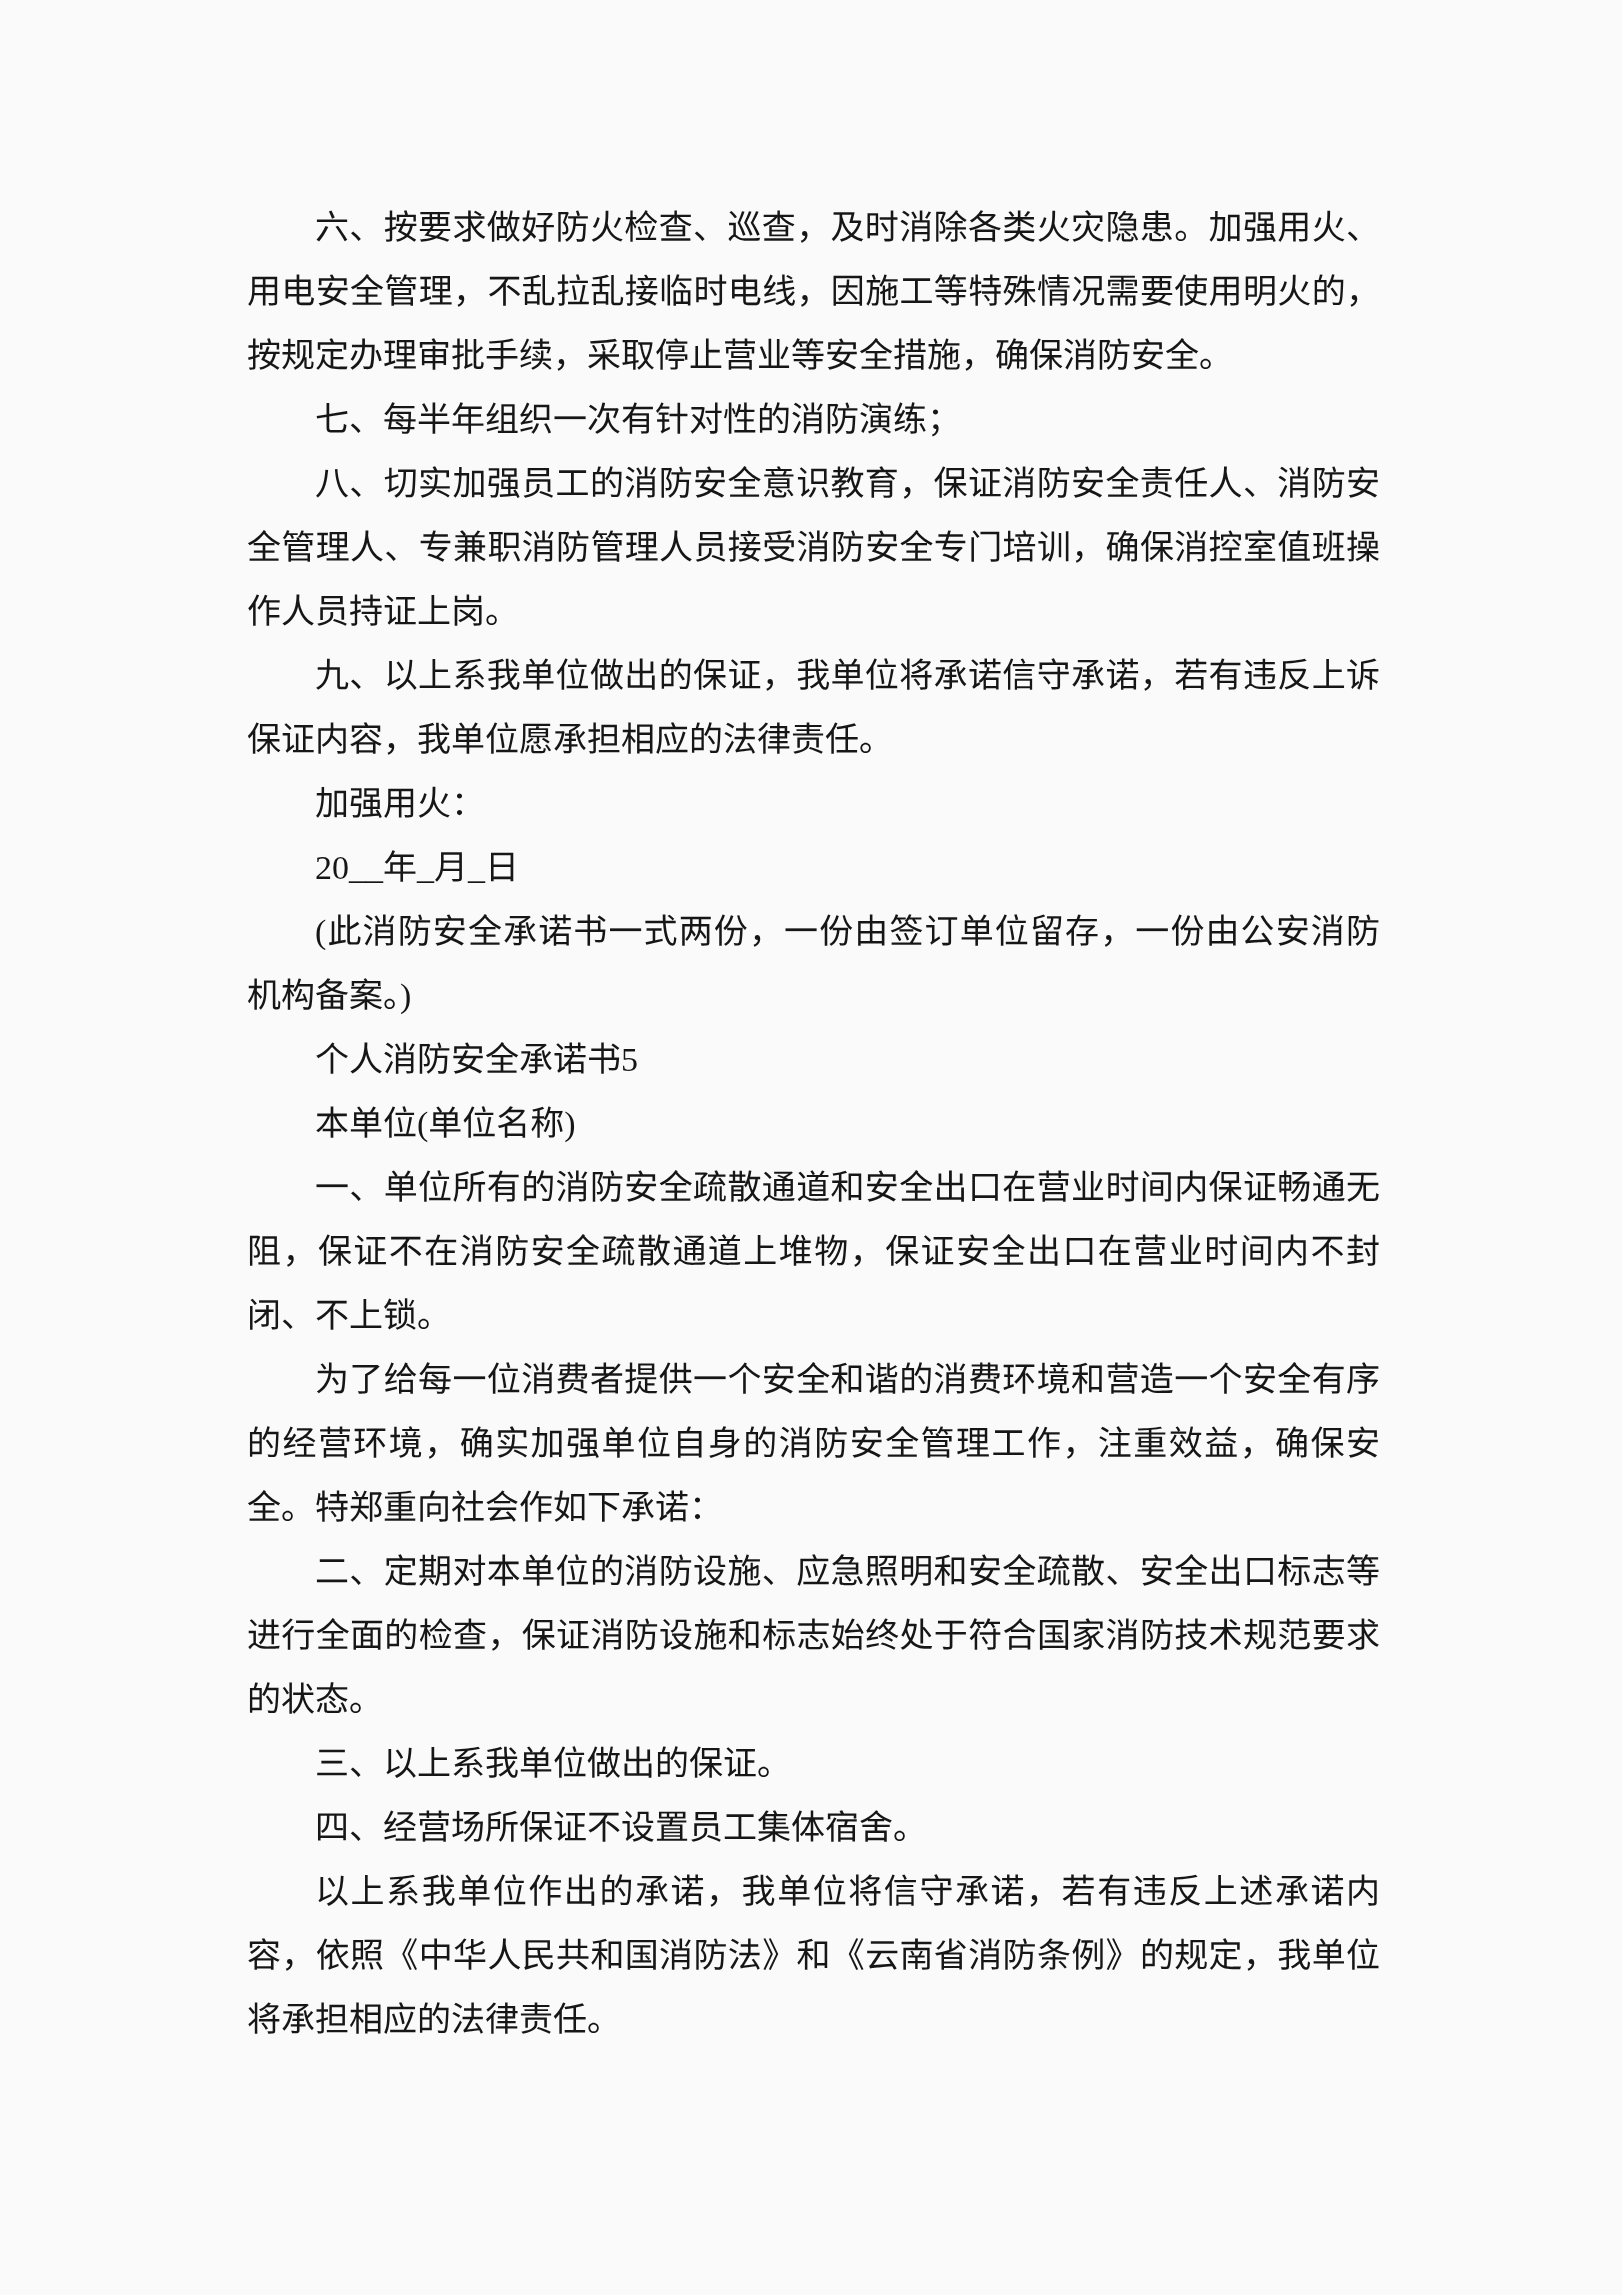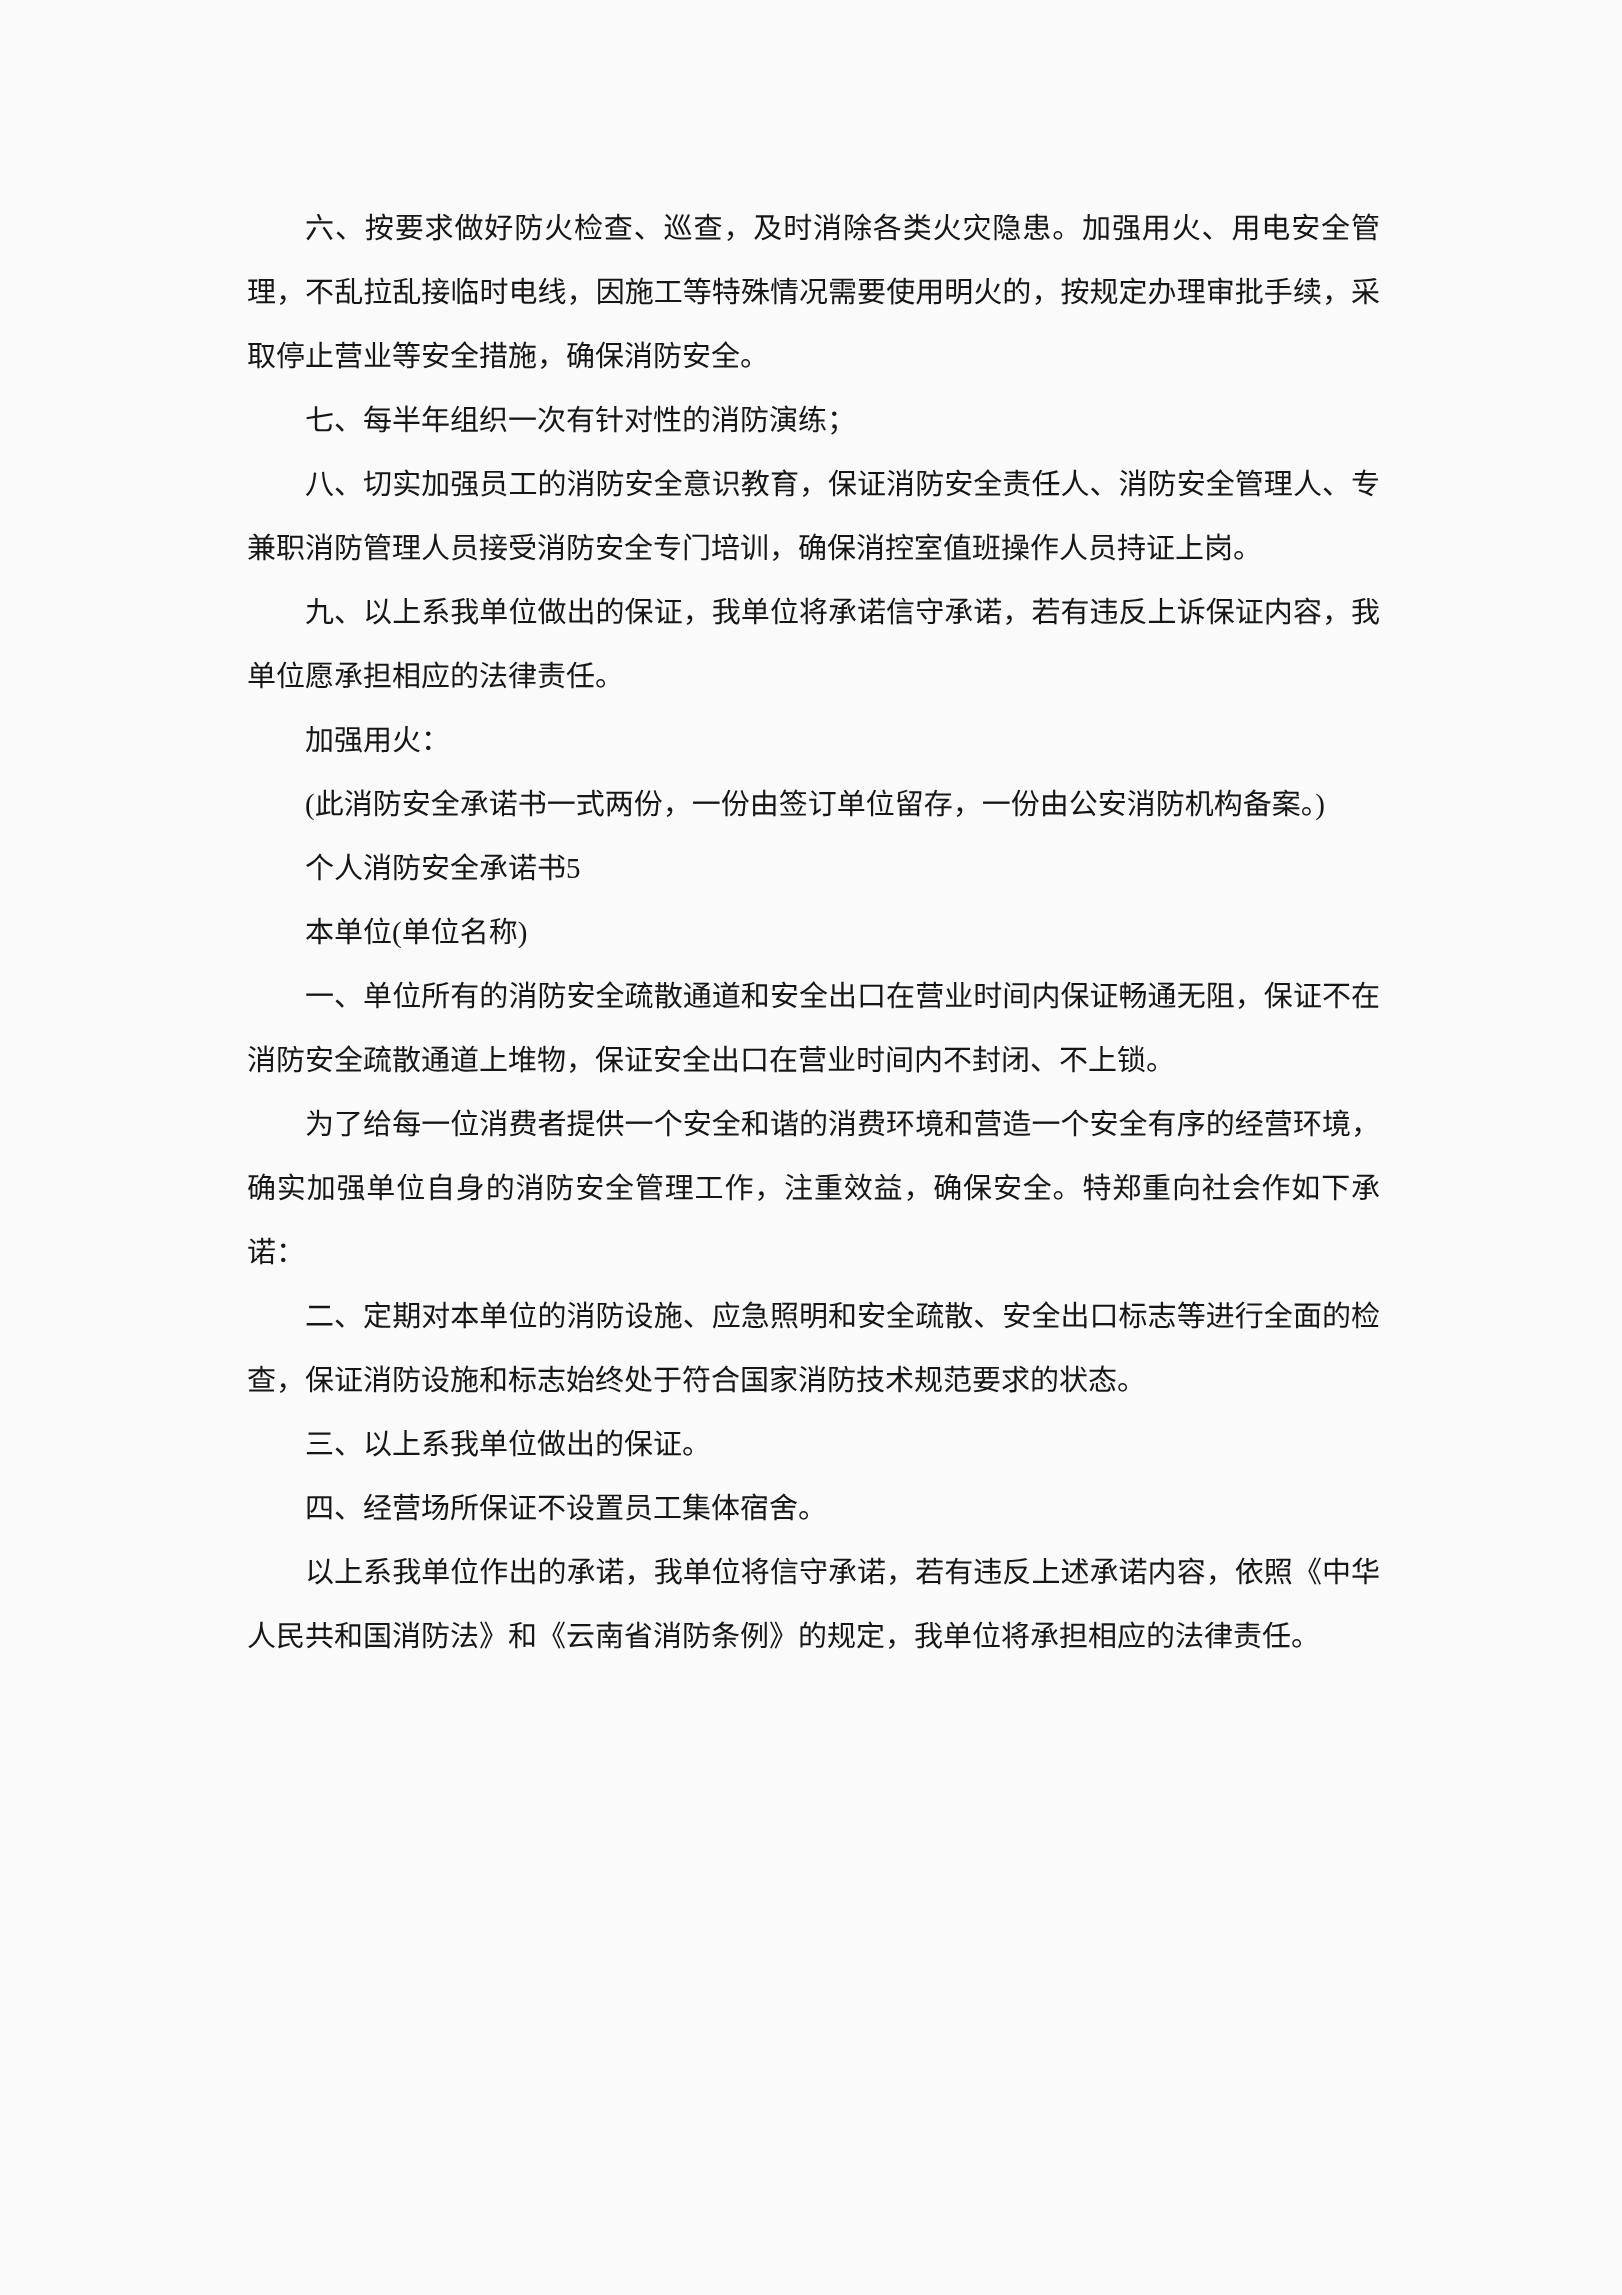--- a/index.html
+++ b/index.html
@@ -18,41 +18,42 @@
     height: 2295px;
     box-sizing: border-box;
     overflow: hidden;
   }
   .doc-body {
     box-sizing: border-box;
     width: 100%;
     height: 100%;
     padding: 196px 243px 0 247px;
     font-family: "Liberation Serif", "DejaVu Serif", serif;
-    font-size: 29px;
+    font-size: 34px;
     line-height: 64px;
     text-align: justify;
   }
   .para {
     margin: 0;
     padding: 0;
     text-indent: 2em;
     word-break: break-all;
   }
 </style>
 </head>
 <body style="background: rgb(250, 250, 250);">
 
 <div class="page" style="background: rgb(250, 250, 250);">
   <div class="doc-body" style="color: rgb(22, 22, 22);">
       <p class="para">六、按要求做好防火检查、巡查，及时消除各类火灾隐患。加强用火、用电安全管理，不乱拉乱接临时电线，因施工等特殊情况需要使用明火的，按规定办理审批手续，采取停止营业等安全措施，确保消防安全。</p>
       <p class="para">七、每半年组织一次有针对性的消防演练；</p>
       <p class="para">八、切实加强员工的消防安全意识教育，保证消防安全责任人、消防安全管理人、专兼职消防管理人员接受消防安全专门培训，确保消控室值班操作人员持证上岗。</p>
       <p class="para">九、以上系我单位做出的保证，我单位将承诺信守承诺，若有违反上诉保证内容，我单位愿承担相应的法律责任。</p>
       <p class="para">加强用火：</p>
+      <p class="para">20__年_月_日</p>
       <p class="para">(此消防安全承诺书一式两份，一份由签订单位留存，一份由公安消防机构备案。)</p>
       <p class="para">个人消防安全承诺书5</p>
       <p class="para">本单位(单位名称)</p>
       <p class="para">一、单位所有的消防安全疏散通道和安全出口在营业时间内保证畅通无阻，保证不在消防安全疏散通道上堆物，保证安全出口在营业时间内不封闭、不上锁。</p>
       <p class="para">为了给每一位消费者提供一个安全和谐的消费环境和营造一个安全有序的经营环境，确实加强单位自身的消防安全管理工作，注重效益，确保安全。特郑重向社会作如下承诺：</p>
       <p class="para">二、定期对本单位的消防设施、应急照明和安全疏散、安全出口标志等进行全面的检查，保证消防设施和标志始终处于符合国家消防技术规范要求的状态。</p>
       <p class="para">三、以上系我单位做出的保证。</p>
       <p class="para">四、经营场所保证不设置员工集体宿舍。</p>
       <p class="para">以上系我单位作出的承诺，我单位将信守承诺，若有违反上述承诺内容，依照《中华人民共和国消防法》和《云南省消防条例》的规定，我单位将承担相应的法律责任。</p>
     </div>

